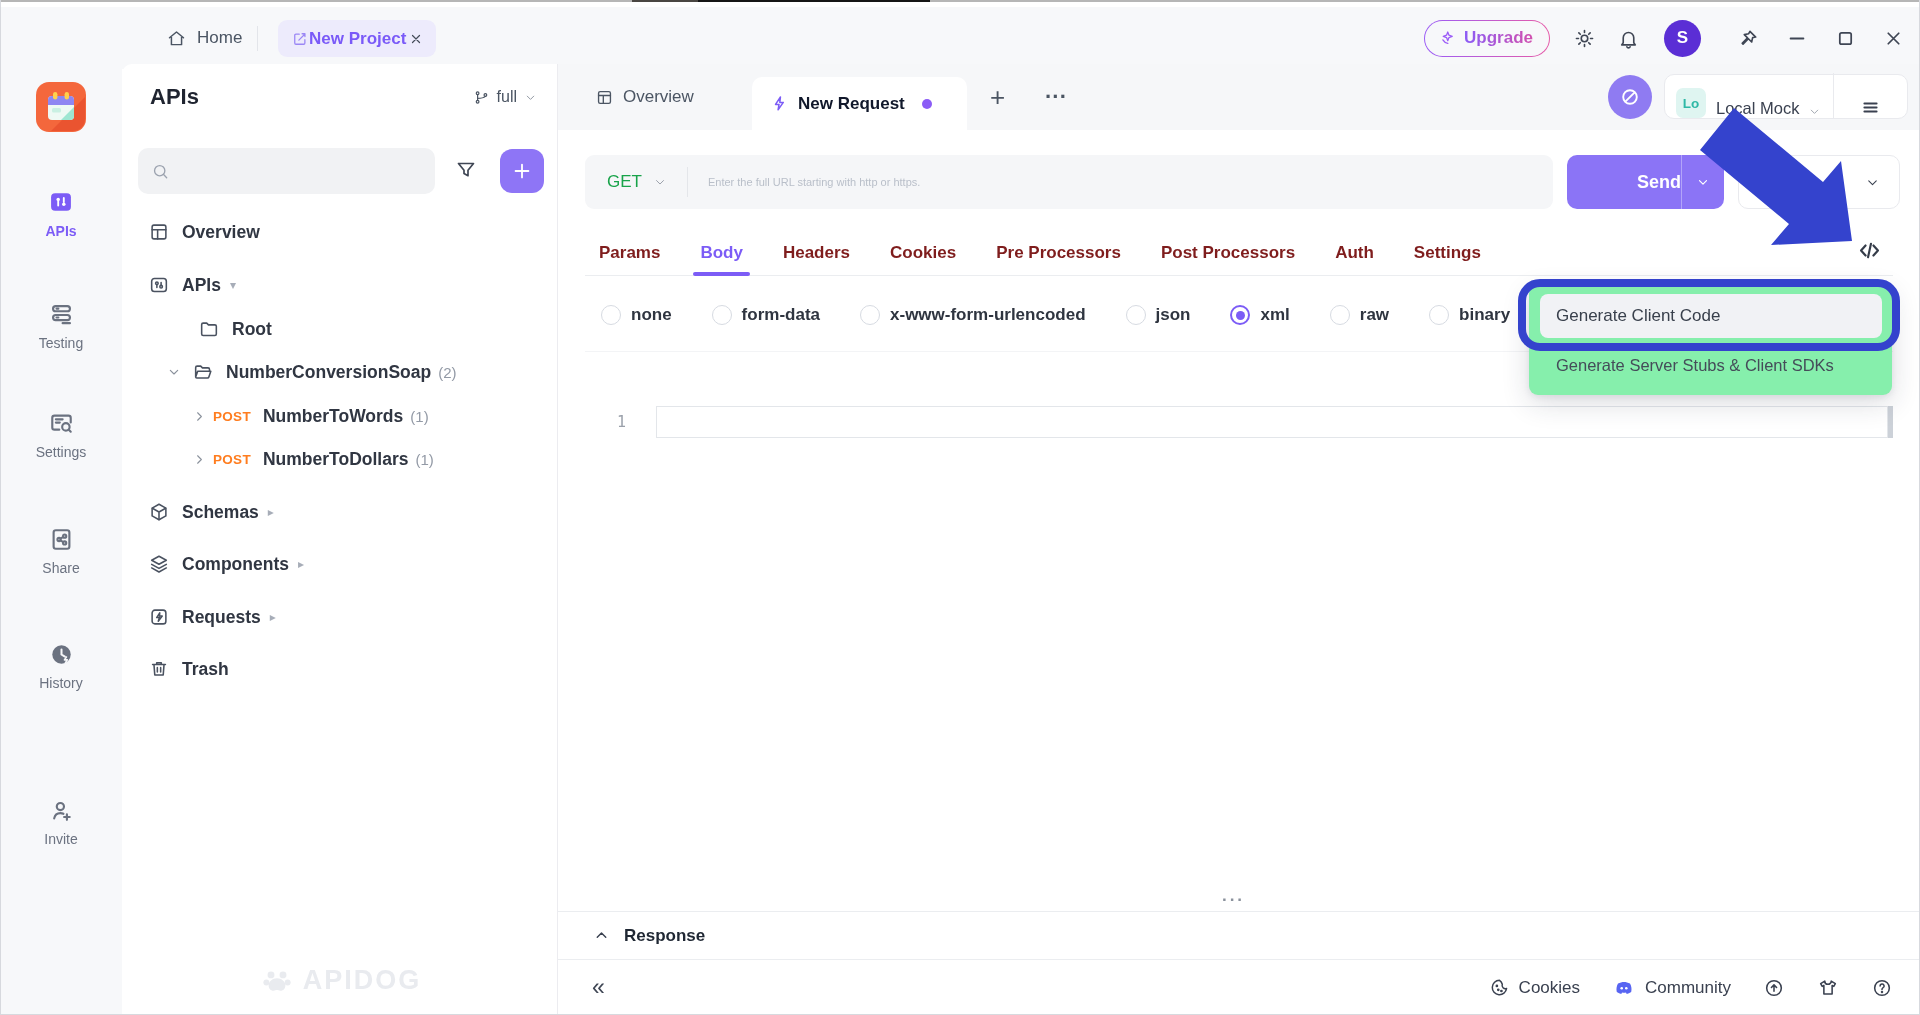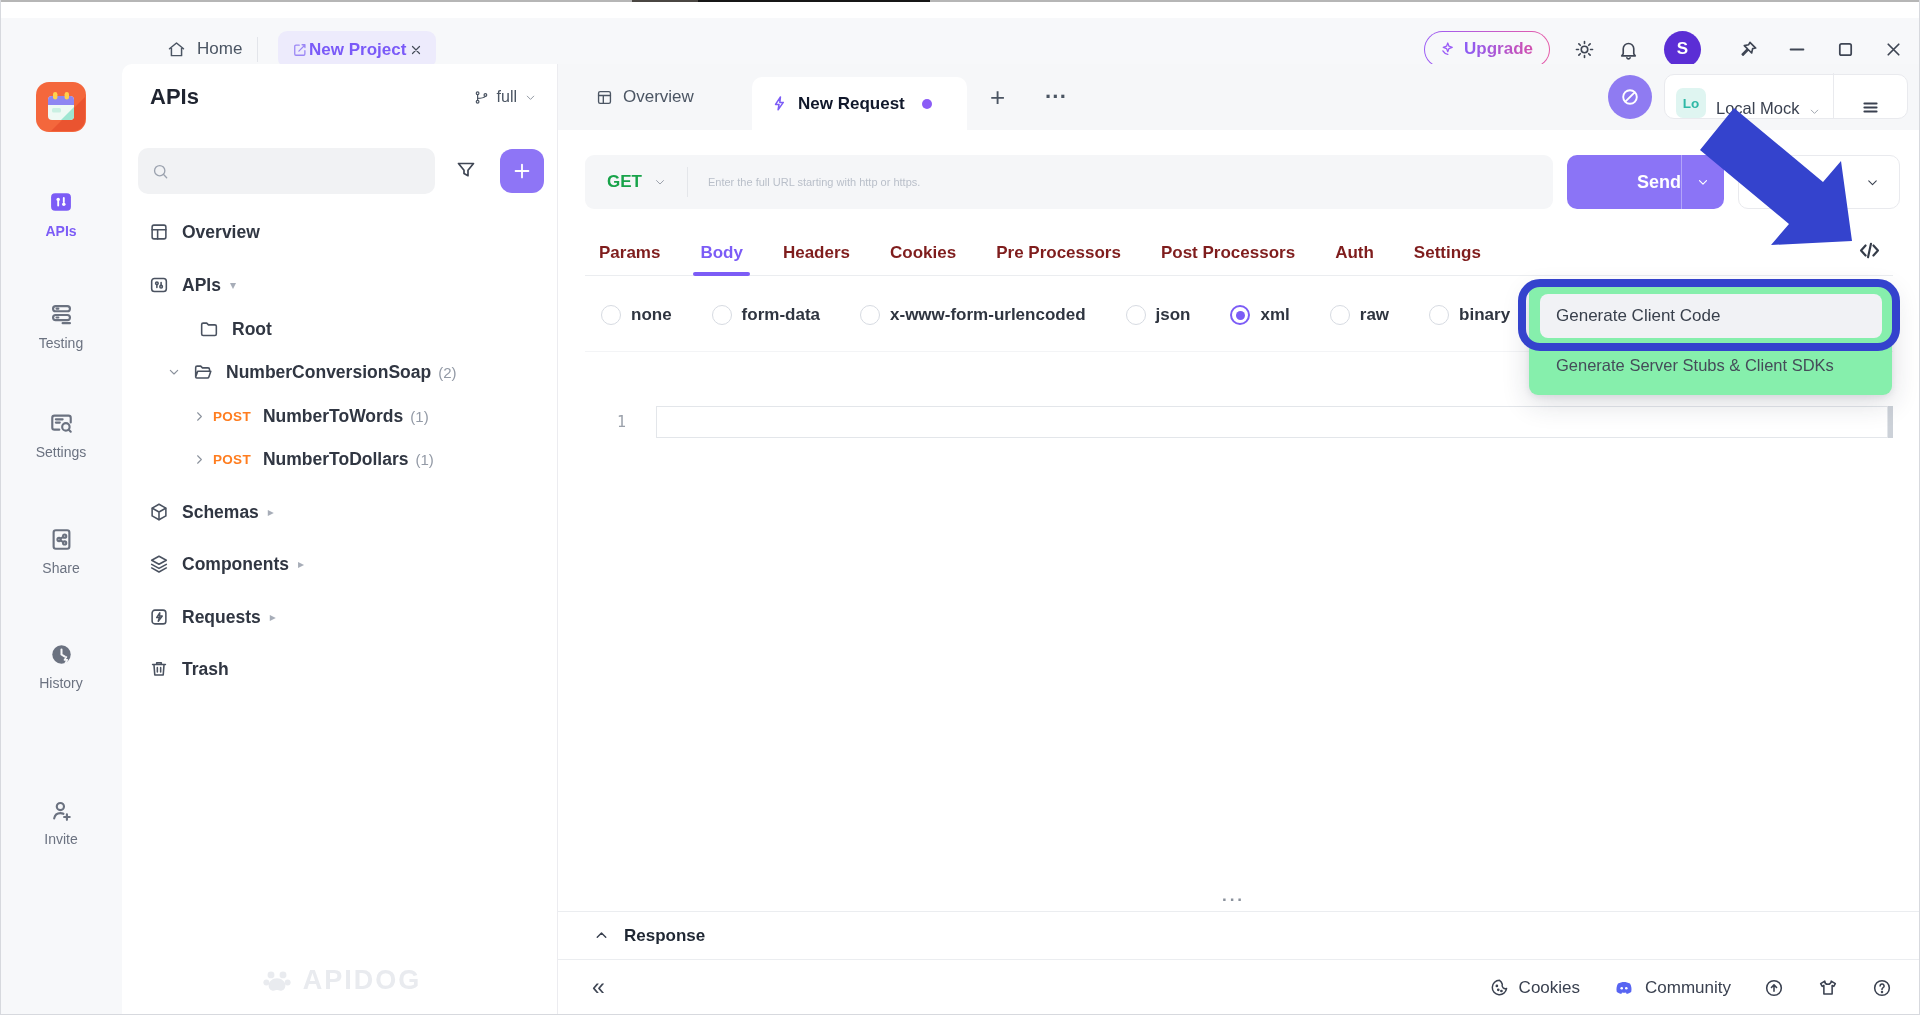--- a/index.html
+++ b/index.html
@@ -7,21 +7,21 @@
   body{position:relative;font-family:"Liberation Sans",sans-serif;background:#fff;overflow:hidden;color:#2f3540}
   svg.i{display:block;stroke:currentColor;fill:none;stroke-width:1.7;stroke-linecap:round;stroke-linejoin:round}
   .frame{position:absolute;inset:0;border:1px solid #d7d9de;border-top:none;pointer-events:none;z-index:95}
 
   
   .topstrip{position:absolute;left:0;top:0;width:1920px;height:2px;background:#b6b6b6}
   .topstrip .seg1{position:absolute;left:632px;top:0;width:66px;height:2px;background:#4a4642}
   .topstrip .seg2{position:absolute;left:698px;top:0;width:232px;height:2px;background:#161616}
 
   
-  .titlebar{position:absolute;left:0;top:18px;width:1920px;height:62px;background:#f7f8fa}
+  .titlebar{position:absolute;left:0;top:7px;width:1920px;height:62px;background:#f7f8fa}
   .home{position:absolute;left:166px;top:0;height:62px;display:flex;align-items:center;gap:10px;color:#4b5563;font-size:17px}
   .tb-div{position:absolute;left:257px;top:19px;width:1px;height:25px;background:#e3e5ea}
   .proj-pill{position:absolute;left:278px;top:13px;height:37px;border-radius:9px;background:#edebfc;display:flex;align-items:center;gap:0;padding:0 13px;color:#7a5af8;font-size:17px;font-weight:600}
   .proj-pill .px{color:#454c59;margin-left:3px}
   .tb-right{position:absolute;right:16px;top:0;height:62px;display:flex;align-items:center}
   .upgrade{height:37px;border-radius:19px;display:flex;align-items:center;gap:8px;padding:0 16px 0 13px;
     background:linear-gradient(#f7f8fa,#f7f8fa) padding-box,linear-gradient(90deg,#9b5cf7,#e65aa8) border-box;
     border:1.5px solid transparent}
   .upgrade span{font-size:17px;font-weight:600;background:linear-gradient(90deg,#8b5cf6,#d14fae);-webkit-background-clip:text;background-clip:text;color:transparent}
   .tb-ic{color:#3f4654;display:flex;align-items:center;justify-content:center}
@@ -58,21 +58,21 @@
   .strip-glyph{position:absolute;top:0;height:66px;display:flex;align-items:center;color:#4b5563;font-size:22px;font-weight:700}
   .sync{position:absolute;left:1050px;top:11px;width:44px;height:44px;border-radius:50%;background:#8f7bf2;color:#fff;display:flex;align-items:center;justify-content:center}
   .env{position:absolute;left:1106px;top:10px;width:244px;height:45px;background:#fff;border:1px solid #e9eaee;border-radius:10px;display:flex;align-items:flex-end}
   .env .lo{width:30px;height:30px;border-radius:7px;background:#dff5f1;color:#2fb8a6;font-size:13.5px;font-weight:700;display:flex;align-items:center;justify-content:center;margin-left:11px}
   .env .nm{font-size:16.5px;color:#3a4150;margin-left:10px}
   .env .vd{width:1px;height:45px;background:#e9eaee;margin-left:12px}
   .env .burger{flex:1;display:flex;align-items:center;justify-content:center;color:#3a4150}
 
   
   .urlbar{position:absolute;left:585px;top:155px;width:968px;height:54px;background:#f5f6f8;border-radius:9px;display:flex;align-items:center}
-  .urlbar .method{font-size:17px;font-weight:700;color:#18a34a;margin-left:22px}
+  .urlbar .method{font-size:17px;font-weight:400;color:#18a34a;margin-left:22px}
   .urlbar .mchev{color:#9aa0aa;margin-left:11px}
   .urlbar .vd{width:1px;height:30px;background:#e4e6ea;margin:0 20px}
   .urlbar input{border:none;outline:none;background:transparent;font-size:11px;flex:1;color:#2f3540;font-family:"Liberation Sans",sans-serif}
   .urlbar input::placeholder{color:#b9bfc9}
   .sendbtn{position:absolute;left:1567px;top:155px;width:157px;height:54px;background:#8b74f6;border-radius:10px;display:flex;align-items:center;color:#fff}
   .sendbtn .lbl{flex:1;text-align:right;font-size:18px;font-weight:600}
   .sendbtn .vd{width:1px;height:54px;background:rgba(255,255,255,.35)}
   .sendbtn .chv{width:42px;display:flex;align-items:center;justify-content:center}
   .morebtn{position:absolute;left:1738px;top:155px;width:162px;height:54px;background:#fff;border:1px solid #e9eaee;border-radius:10px;display:flex;align-items:center;justify-content:flex-end;padding-right:19px;color:#3a4150}
 

